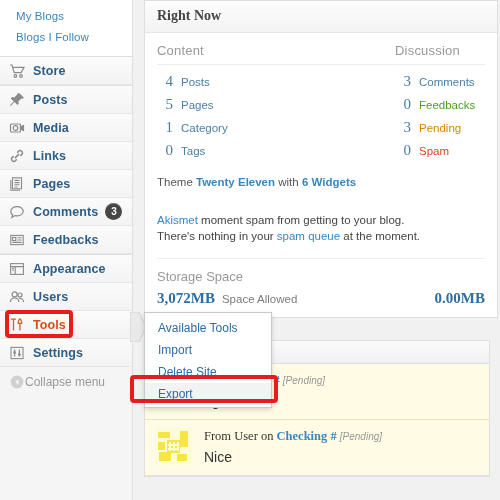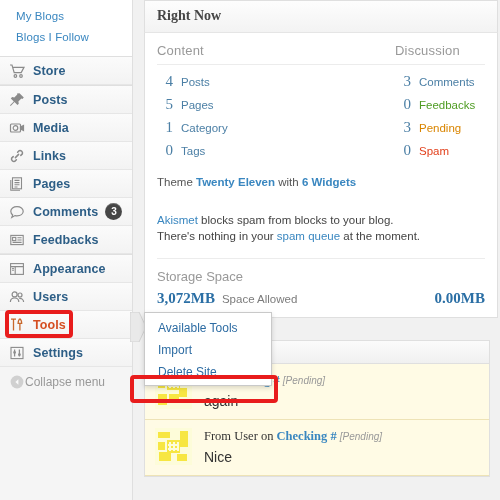--- a/index.html
+++ b/index.html
@@ -234,21 +234,21 @@
 
         <div class="theme-line">
           <span>Theme</span>
           <a href="#">Twenty Eleven</a>
           <span>with</span>
           <a href="#">6 Widgets</a>
         </div>
 
         <div class="akismet">
           <div>
-            <a href="#">Akismet</a><span> blocks spam from blocks to your blog.</span>
+            <a href="#">Akismet</a><span> moment spam from getting to your blog.</span>
           </div>
           <div>
             <span>There's nothing in your </span><a href="#">spam queue</a><span> at the moment.</span>
           </div>
         </div>
 
         <div class="storage-head">Storage Space</div>
         <div class="storage-row">
           <span class="storage-amt">3,072MB</span>
           <span class="storage-lbl">Space Allowed</span>
@@ -475,18 +475,19 @@
   <div id="fly-arrow">
     <svg width="16" height="30" viewBox="0 0 16 30">
       <path d="M0 0h9l7 15-7 15H0z" fill="#e9e9e9" stroke="#d2d2d2" stroke-width="1"></path>
     </svg>
   </div>
 
   <div id="flyout">
     <div class="fly-item">Available Tools</div>
     <div class="fly-item">Import</div>
     <div class="fly-item">Delete Site</div>
+    <div class="fly-item sel">Export</div>
   </div>
 
   <div class="hl-box" style="left:5px; top:310px; width:68px; height:28px;"></div>
   <div class="hl-box" style="left:130px; top:375px; width:148px; height:28px;"></div>
 
 </div>
 
 </body></html>

